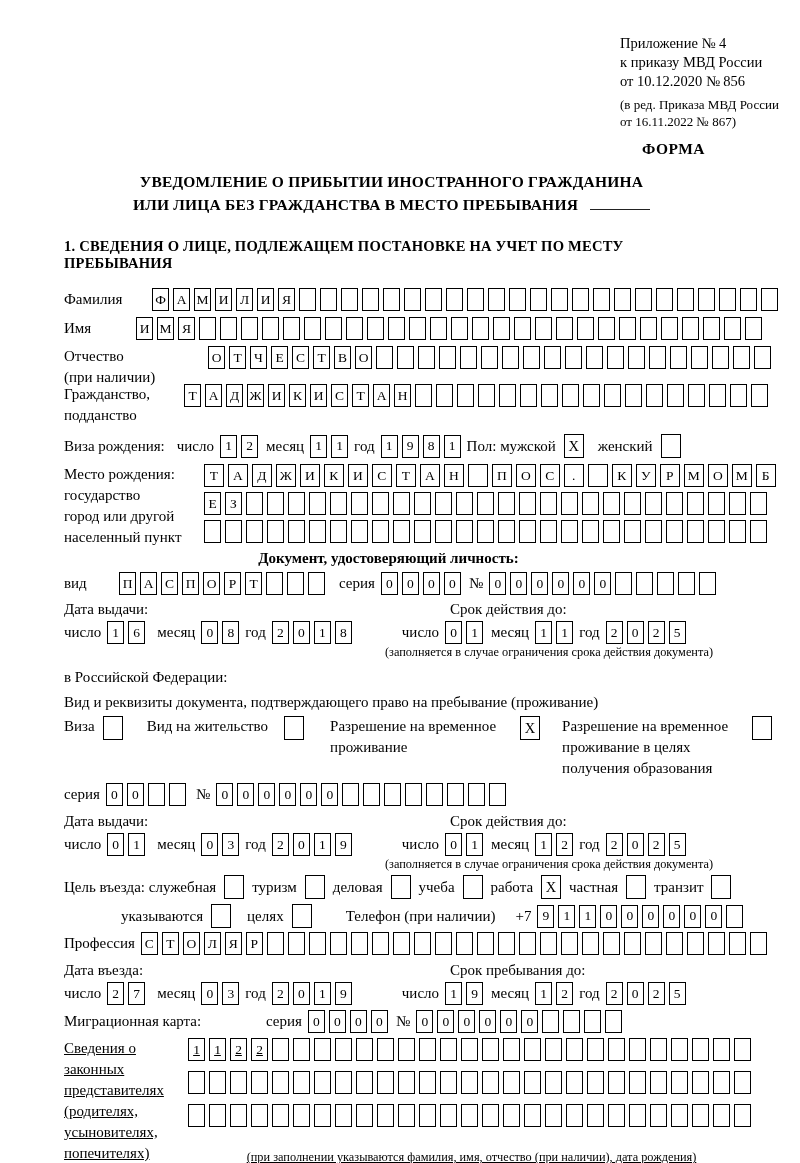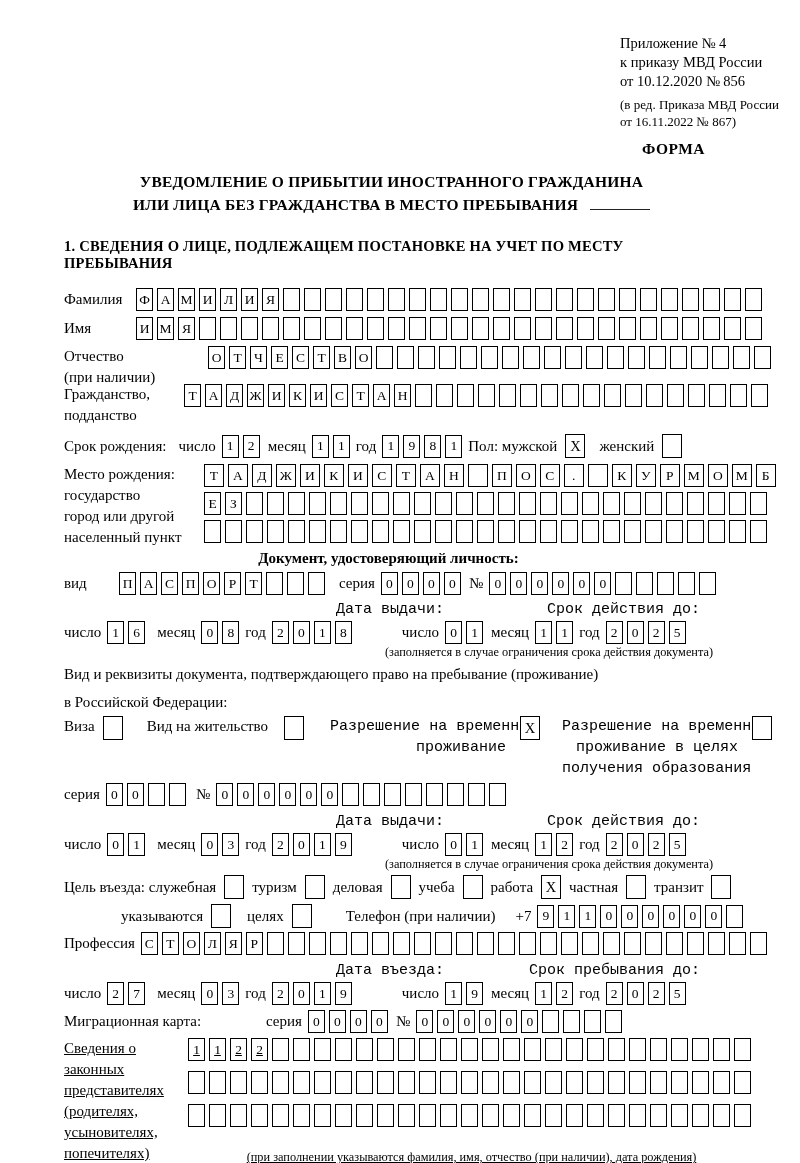--- a/index.html
+++ b/index.html
@@ -12,21 +12,21 @@
   .blank{display:inline-block;width:60px;border-bottom:1.8px solid #222;height:13px;margin-left:12px;}
   .sect{font-weight:bold;font-size:14.6px;margin-top:22px;letter-spacing:.2px;}
   #form-rows{margin-top:16px;}
   .frow{display:flex;align-items:center;margin-top:6px;white-space:nowrap;}
   .frow.top{align-items:flex-start;}
   .frow.center{justify-content:center;}
   .frow.right{justify-content:flex-end;}
   .lbl{flex:0 0 auto;margin-right:6px;line-height:21px;}
   .lbl.small{font-size:12.3px;line-height:15px;}
   .lbl.bold{font-weight:bold;}
-  .lbl.center{text-align:right;font-family:Liberation Mono, monospace;}
+  .lbl.center{text-align:left;}
   .lbl div{line-height:21px;}
   .cells{display:inline-flex;flex:0 0 auto;}
   .cell{box-sizing:border-box;flex:0 0 auto;width:17px;height:23px;border:1.6px solid #000;margin-right:4px;display:inline-flex;align-items:center;justify-content:center;font-size:13.5px;background:#fff;}
   .cells.wide .cell{width:19.5px;margin-right:4.5px;}
   .cell.box{width:20px;height:24px;margin:0 8px 0 2px;font-size:14.5px;}
   .colcells{display:flex;flex-direction:column;flex:0 0 auto;}
   .colcells .cells{margin-bottom:5px;}
   .colcells.spread .cells{margin-bottom:10px;}
   .colnote{font-size:12.3px;text-align:center;line-height:16px;margin-top:12px;}
 </style>
@@ -45,21 +45,21 @@
   </div>
   <div class="forma">ФОРМА</div>
   <div class="title">
     <div>УВЕДОМЛЕНИЕ О ПРИБЫТИИ ИНОСТРАННОГО ГРАЖДАНИНА</div>
     <div>
       <span>ИЛИ ЛИЦА БЕЗ ГРАЖДАНСТВА В МЕСТО ПРЕБЫВАНИЯ</span><span class="blank"></span>
     </div>
   </div>
   <div class="sect">1. СВЕДЕНИЯ О ЛИЦЕ, ПОДЛЕЖАЩЕМ ПОСТАНОВКЕ НА УЧЕТ ПО МЕСТУ ПРЕБЫВАНИЯ</div>
   <div id="form-rows">
-      <div class="frow" style="margin-top: 0px;">
+      <div class="frow" style="margin-top: 0px; gap: 16px;">
         <span class="lbl" style="min-width: 66px;">Фамилия</span>
         <span class="cells">
           <span class="cell">Ф</span>
           <span class="cell">А</span>
           <span class="cell">М</span>
           <span class="cell">И</span>
           <span class="cell">Л</span>
           <span class="cell">И</span>
           <span class="cell">Я</span>
           <span class="cell"></span>
@@ -187,21 +187,21 @@
           <span class="cell"></span>
           <span class="cell"></span>
           <span class="cell"></span>
           <span class="cell"></span>
           <span class="cell"></span>
           <span class="cell"></span>
           <span class="cell"></span>
         </span>
       </div>
       <div class="frow" style="margin-top: 8px;">
-        <span class="lbl">Срок рождения:</span>
+        <span class="lbl">Виза рождения:</span>
         <span style="width: 6px; flex: 0 0 auto;"></span>
         <span class="lbl">число</span>
         <span class="cells">
           <span class="cell">1</span>
           <span class="cell">2</span>
         </span>
         <span class="lbl" style="margin-left: 4px;">месяц</span>
         <span class="cells">
           <span class="cell">1</span>
           <span class="cell">1</span>
@@ -388,25 +388,25 @@
         <span class="cells">
           <span class="cell">2</span>
           <span class="cell">0</span>
           <span class="cell">2</span>
           <span class="cell">5</span>
         </span>
       </div>
       <div class="frow right" style="margin-top: 1px;">
         <span class="lbl small">(заполняется в случае ограничения срока действия документа)</span>
       </div>
+      <div class="frow" style="margin-top: 7px;">
+        <span class="lbl">в Российской Федерации:</span>
+      </div>
       <div class="frow" style="margin-top: 4px;">
         <span class="lbl">Вид и реквизиты документа, подтверждающего право на пребывание (проживание)</span>
-      </div>
-      <div class="frow" style="margin-top: 7px;">
-        <span class="lbl">в Российской Федерации:</span>
       </div>
       <div class="frow top" style="margin-top: 3px;">
         <span class="lbl">Виза</span>
         <span class="cell box"></span>
         <span style="width: 16px; flex: 0 0 auto;"></span>
         <span class="lbl">Вид на жительство</span>
         <span class="cell box" style="margin-left: 10px;"></span>
         <span style="width: 18px; flex: 0 0 auto;"></span>
         <span class="lbl center" style="width: 176px;">
           <div>Разрешение на временное</div>

